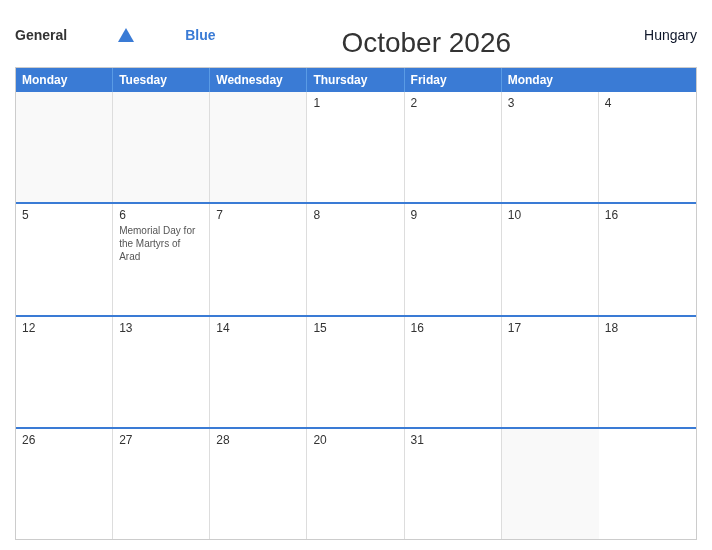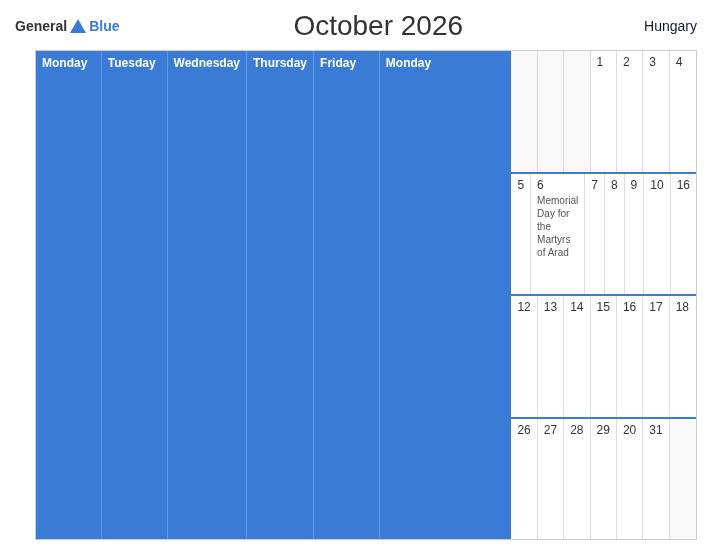--- a/index.html
+++ b/index.html
@@ -22,20 +22,21 @@
       align-items: center;
       justify-content: space-between;
       margin-bottom: 8px;
     }
     .logo {
       display: flex;
       align-items: center;
       font-size: 13px;
       font-weight: bold;
       color: #333;
+      gap: 48px;
     }
     .logo-general {
       color: #333;
       font-weight: bold;
       font-size: 14px;
     }
     .logo-blue {
       color: #3a7bd5;
       font-weight: bold;
       font-size: 14px;
@@ -47,32 +48,33 @@
       border-right: 8px solid transparent;
       border-bottom: 14px solid #3a7bd5;
       margin: 0 3px;
     }
     .title {
       font-size: 28px;
       font-weight: normal;
       color: #333;
       text-align: center;
       flex: 1;
+      margin-top: 17px;
     }
     .country {
       font-size: 14px;
       color: #0f172a;
       min-width: 60px;
       text-align: right;
     }
     .calendar {
       flex: 1;
       display: flex;
+      flex-direction: column;
       border: 1px solid #ccc;
-      margin-left: 20px;
     }
     .cal-header {
       display: grid;
       grid-template-columns: repeat(7, 1fr);
       background: #3a7bd5;
     }
     .cal-header-cell {
       color: #fff;
       font-size: 12px;
       font-weight: bold;
@@ -217,23 +219,20 @@
           <div class="cal-cell">
             <span class="day-num">26</span>
           </div>
           <div class="cal-cell">
             <span class="day-num">27</span>
           </div>
           <div class="cal-cell">
             <span class="day-num">28</span>
           </div>
           <div class="cal-cell">
-            <span class="day-num">29</span>
-          </div>
-          <div class="cal-cell">
             <span class="day-num">20</span>
           </div>
           <div class="cal-cell">
             <span class="day-num">31</span>
           </div>
           <div class="cal-cell empty"></div>
         </div>
       </div>
   </div>
 </div>

